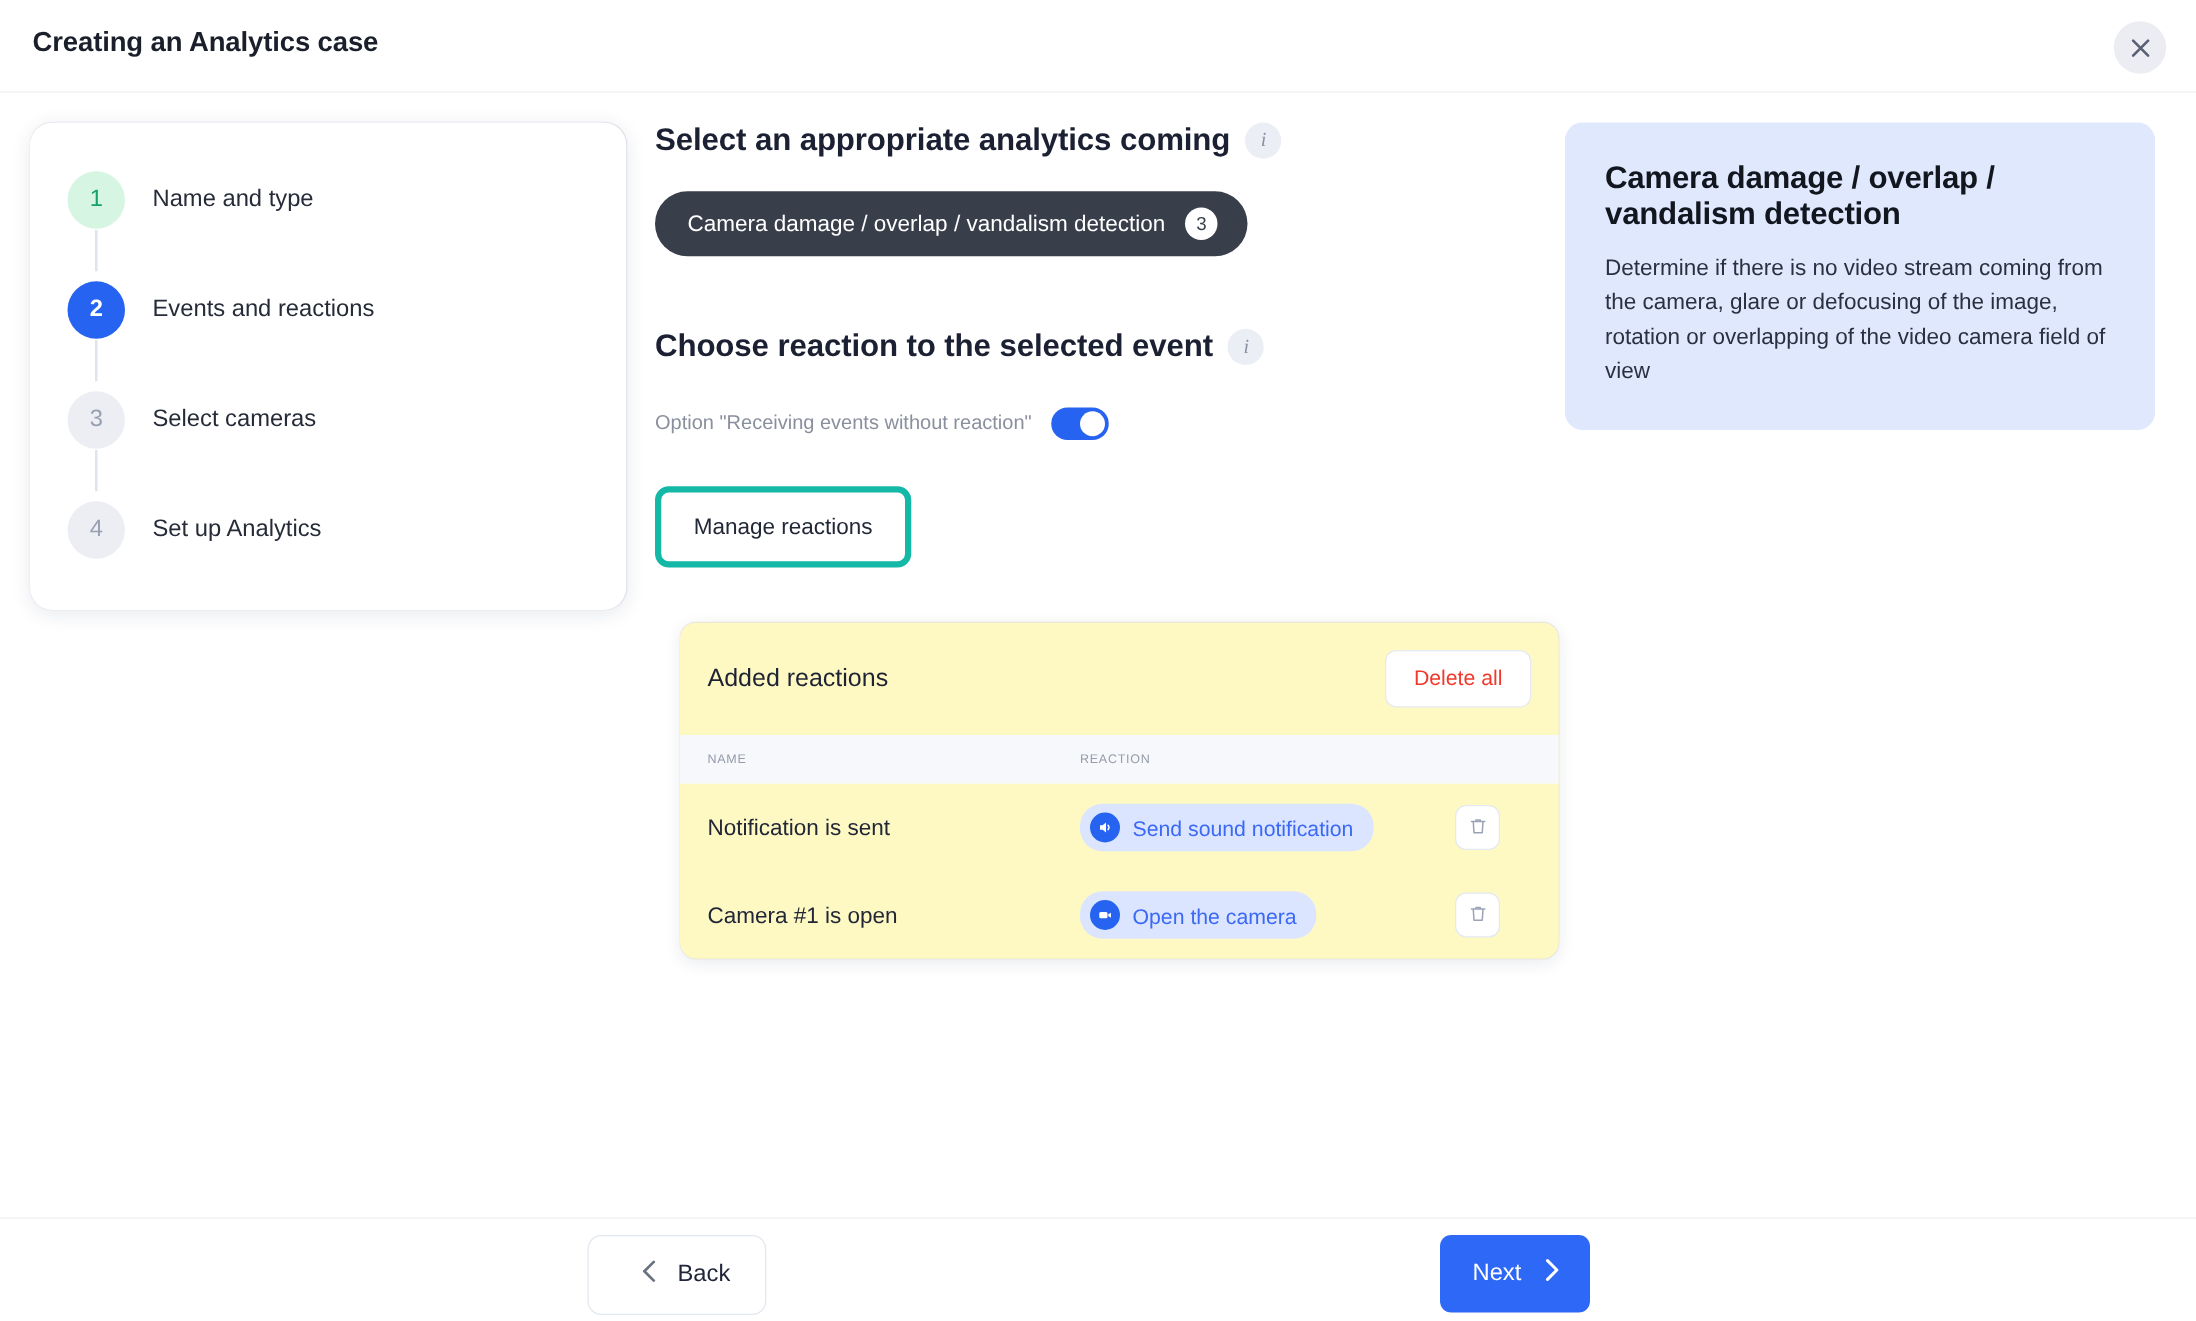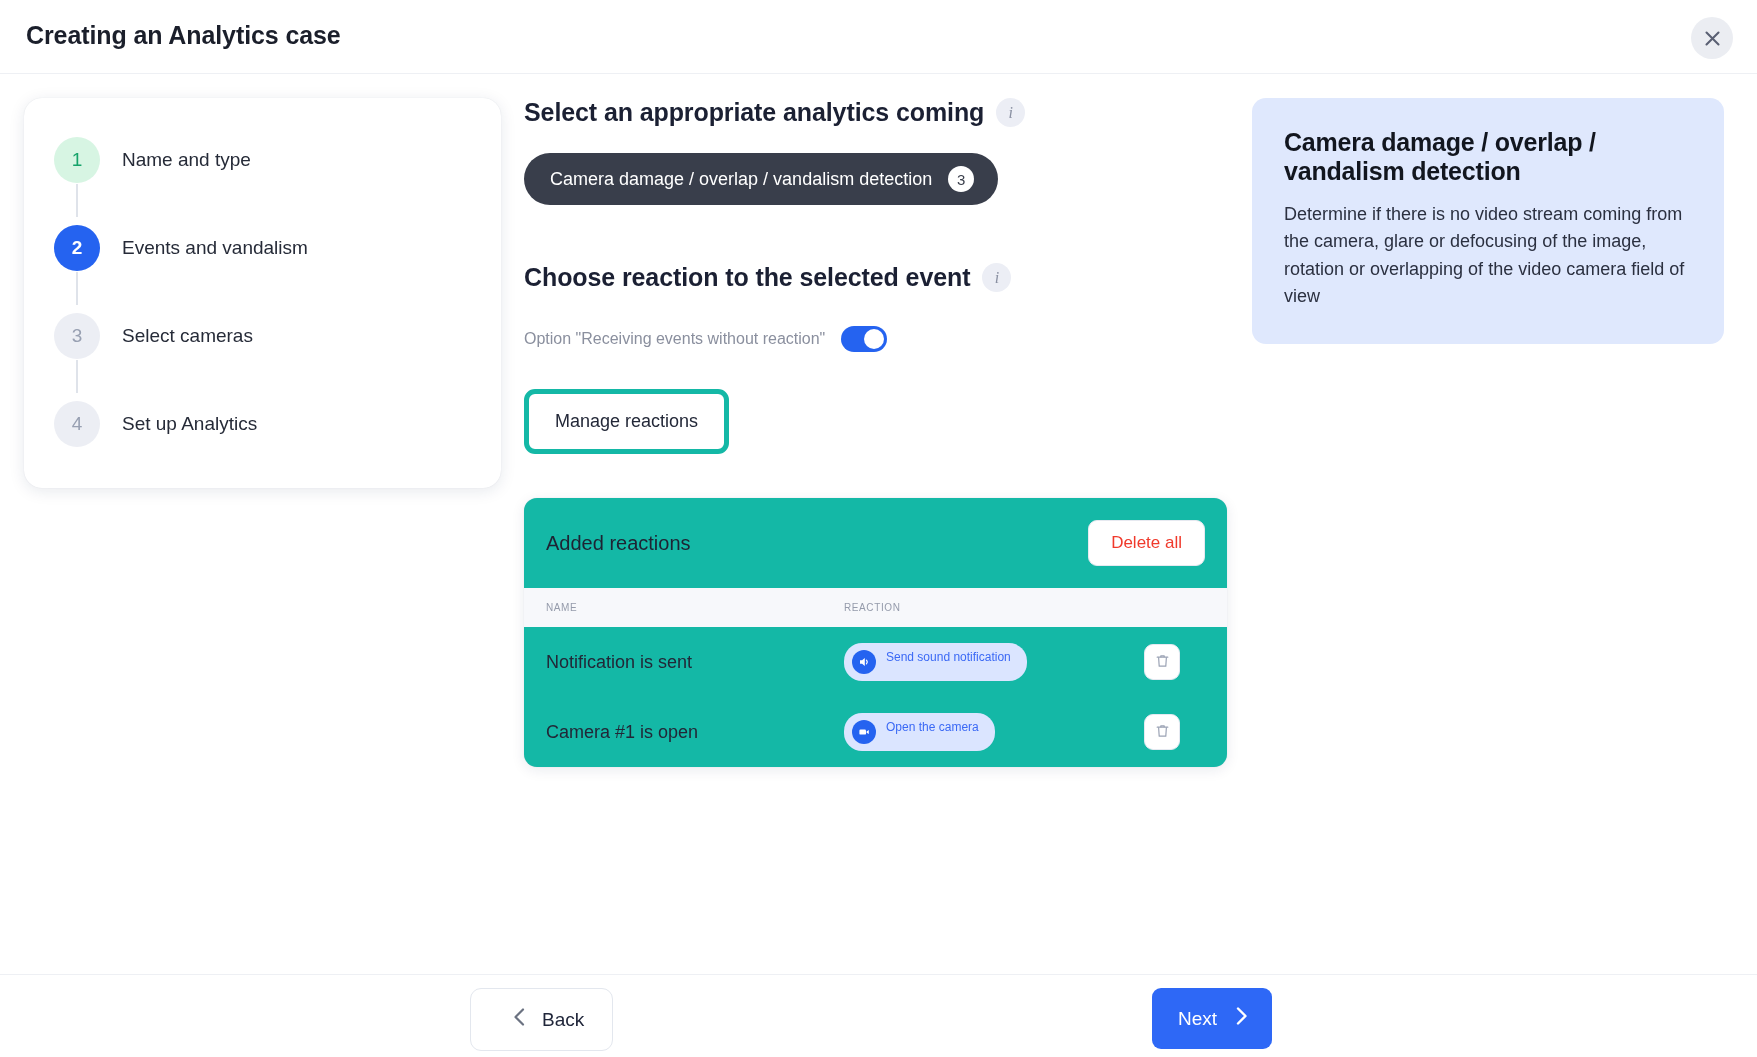--- a/index.html
+++ b/index.html
@@ -21,21 +21,21 @@
   .header {
     position: absolute;
     left: 0; top: 0;
     width: 1757px; height: 74px;
     background: #ffffff;
     border-bottom: 1px solid #eef0f4;
   }
   .header-title {
     position: absolute;
     left: 26px; top: 21px;
-    font-size: 25px;
+    font-size: 22px;
     font-weight: 700;
     color: #1b1f2b;
     letter-spacing: -0.1px;
   }
   .close-btn {
     position: absolute;
     right: 24px; top: 17px;
     width: 42px; height: 42px;
     border-radius: 50%;
     background: #ebedf2;
@@ -178,23 +178,23 @@
     border-radius: 11px;
     font-size: 18px;
     color: #232838;
     cursor: pointer;
     font-family: "Liberation Sans", sans-serif;
   }
 
   
   .reactions-card {
     position: absolute;
-    left: 524px; top: 498px;
+    left: 544px; top: 498px;
     width: 703px;
-    background: #14b8a6;
+    background: #fef9c3;
     border-radius: 13px;
     box-shadow: 0 3px 14px rgba(23,38,77,0.09), 0 0 1px rgba(23,38,77,0.16);
     overflow: hidden;
   }
   .rc-head {
     display: flex;
     align-items: center;
     justify-content: space-between;
     padding: 22px 22px 22px 22px;
   }
@@ -226,27 +226,27 @@
   .rc-table th.c-reaction, .rc-table td.c-reaction { width: 300px; }
   .rc-table th.c-act, .rc-table td.c-act { width: 83px; }
   .rc-table td {
     padding: 16px 0;
     font-size: 18px;
     color: #222737;
     vertical-align: middle;
   }
   .chip {
     display: inline-flex;
-    align-items: flex-start;
+    align-items: flex-end;
     gap: 10px;
     background: #dbe5ff;
     color: #3b69f5;
     border-radius: 18px;
     padding: 7px 16px 7px 8px;
-    font-size: 12px;
+    font-size: 17px;
     cursor: pointer;
   }
   .chip-icon {
     width: 24px; height: 24px;
     border-radius: 50%;
     background: #2563f0;
     display: flex; align-items: center; justify-content: center;
     flex: 0 0 auto;
   }
   .trash-btn {
@@ -335,21 +335,21 @@
   <div class="stepper-card">
 
     <div class="step">
       <div class="step-circle done">1</div>
       <div class="step-label">Name and type</div>
       <div class="step-connector"></div>
     </div>
 
     <div class="step">
       <div class="step-circle active">2</div>
-      <div class="step-label">Events and vandalism</div>
+      <div class="step-label">Events and reactions</div>
       <div class="step-connector"></div>
     </div>
 
     <div class="step">
       <div class="step-circle todo">3</div>
       <div class="step-label">Select cameras</div>
       <div class="step-connector"></div>
     </div>
 
     <div class="step">

